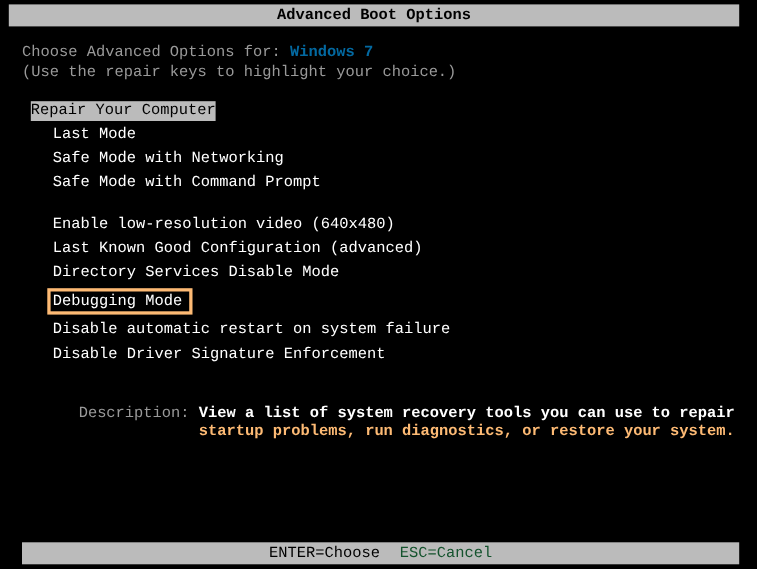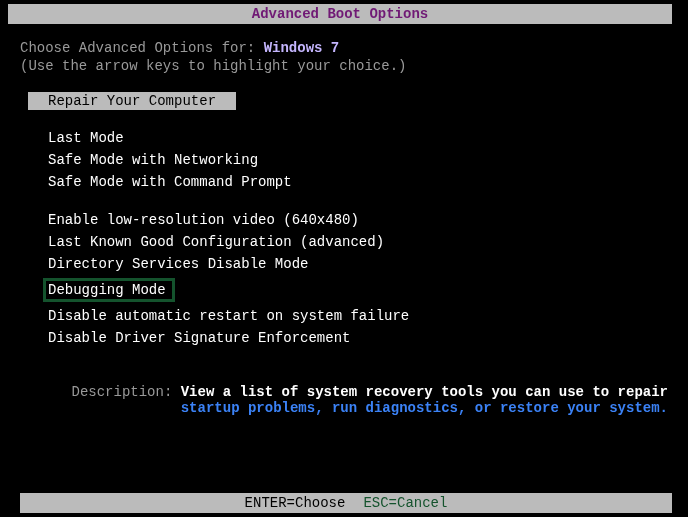--- a/index.html
+++ b/index.html
@@ -12,83 +12,83 @@
       height: 517px;
       background: #000;
       font-family: "Courier New", Consolas, monospace;
       font-size: 14px;
       color: #999;
       overflow: hidden;
       position: relative;
     }
     .title-bar {
       background: #bbb;
-      color: #701a75;
+      color: #000000;
       text-align: center;
       padding: 2px 0;
       margin: 4px 16px 0 8px;
       font-weight: bold;
     }
     .content {
       padding: 16px 20px 0 20px;
     }
     .instruction-row {
       margin-bottom: 2px;
     }
     .instruction-label {
       color: #999;
     }
     .instruction-value {
-      color: #c4b5fd;
+      color: #0369a1;
       font-weight: bold;
     }
     .instruction-sub {
       color: #999;
       margin-bottom: 18px;
     }
     .selected-item {
       background: #bbb;
       color: #000;
       display: inline-block;
-      padding: 1px 20px;
+      padding: 1px 0;
       margin-left: 8px;
-      margin-bottom: 20px;
+      margin-bottom: 4px;
     }
     .option-list {
       margin-left: 28px;
     }
     .option {
       color: #fff;
       margin-bottom: 6px;
       cursor: pointer;
     }
     .option-group-gap {
       height: 16px;
     }
     .highlighted-option {
       display: inline-block;
-      border: 3px solid #14532d;
+      border: 3px solid #fdba74;
       padding: 0 6px 0 2px;
       margin-left: -5px;
       line-height: 18px;
     }
     .description {
       margin-top: 16px;
       padding: 0 0px;
       text-align: right;
     }
     .desc-label {
       color: #999;
     }
     .desc-text {
       color: #fff;
       font-weight: bold;
     }
     .desc-line2 {
-      color: #3b82f6;
+      color: #fdba74;
       font-weight: bold;
       margin-left: 98px;
     }
     .footer-bar {
       position: absolute;
       bottom: 4px;
       left: 20px;
       right: 16px;
       background: #bbb;
       color: #000;
@@ -108,21 +108,21 @@
 <body>
 
 <div class="title-bar">
   <span>Advanced Boot Options</span>
 </div>
 
 <div class="content">
   <div class="instruction-row">
     <span class="instruction-label">Choose Advanced Options for: </span><span class="instruction-value">Windows 7</span>
   </div>
-  <div class="instruction-sub">(Use the arrow keys to highlight your choice.)</div>
+  <div class="instruction-sub">(Use the repair keys to highlight your choice.)</div>
 
   <div>
     <span class="selected-item">Repair Your Computer</span>
   </div>
 
   <div class="option-list">
     <div class="option">Last Mode</div>
     <div class="option">Safe Mode with Networking</div>
     <div class="option">Safe Mode with Command Prompt</div>
 

